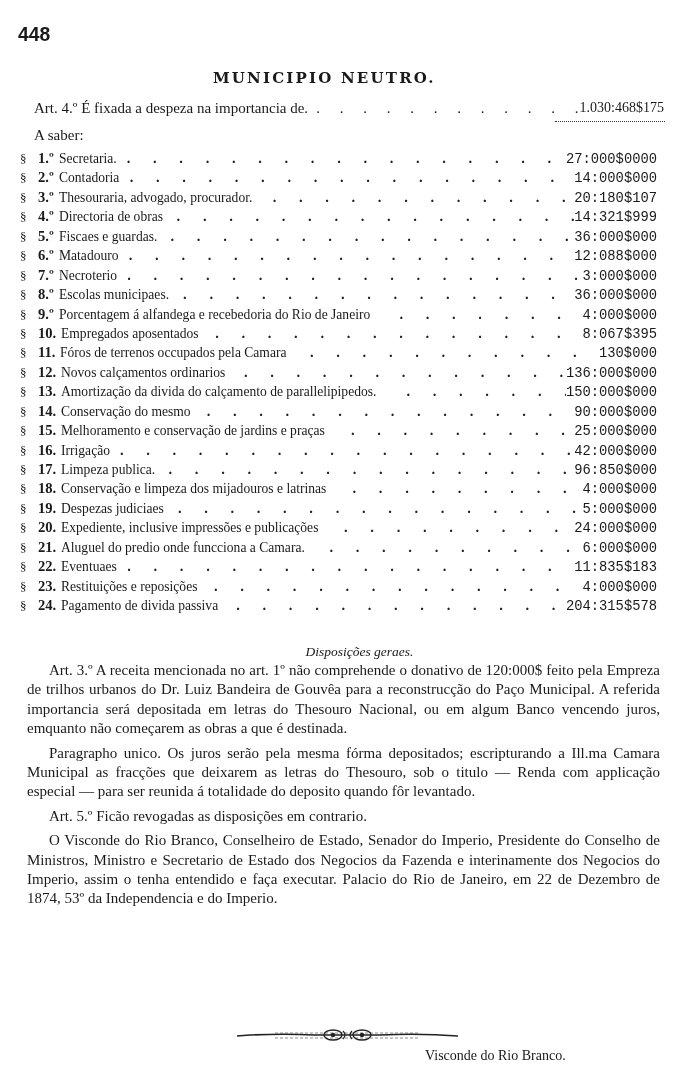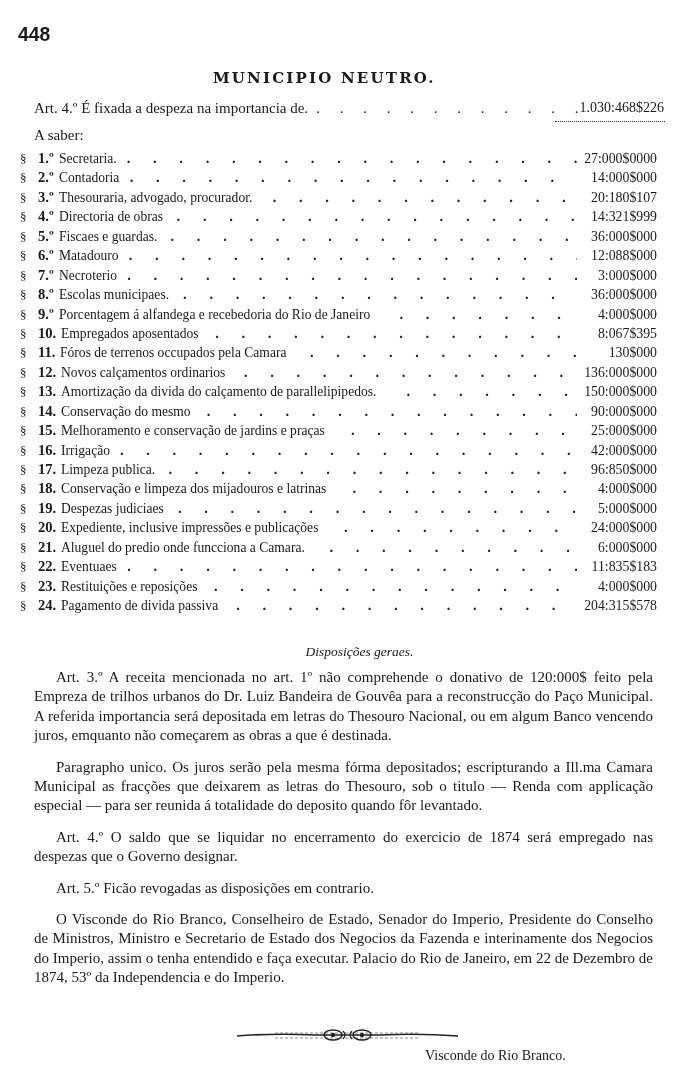--- a/index.html
+++ b/index.html
@@ -14,40 +14,40 @@
   .art2 .dots { flex:1; overflow:hidden; white-space:nowrap; letter-spacing:8px; padding-left:8px; }
   .art2 .val { white-space:nowrap; font-size:14px; }
   .rule { position:absolute; left:555px; top:121px; width:110px; border-top:1px dotted #333; }
   .asaber { position:absolute; left:34px; top:127px; font-size:15px; }
   .items { position:absolute; left:20px; top:149px; width:637px; }
   .row { display:flex; height:19.45px; line-height:19.45px; font-size:14.6px; align-items:baseline; }
   .row .sec { width:18px; flex:none; font-size:13px; }
   .row .num { flex:none; font-weight:bold; padding-right:5px; }
   .row .lab { flex:none; white-space:nowrap; transform:scaleX(0.93); transform-origin:left; }
   .row .lead { flex:1; overflow:hidden; white-space:nowrap; letter-spacing:9.5px; padding-left:6px; font-weight:bold; color:#222; }
-  .row .amt { flex:none; text-align:right; min-width:80px; white-space:nowrap; font-size:13.8px; }
+  .row .amt { flex:none; text-align:right; min-width:80px; white-space:nowrap; font-size:13.8px;font-family:Liberation Mono, monospace; }
   .para { position:absolute; left:22px; width:643px; font-size:15px; line-height:19.4px; text-align:justify; }
-  .para p { margin:12px; text-indent:22px; }
+  .para p { margin:5px; text-indent:22px; }
   .sig-line { position:absolute; left:62px; top:972px; font-size:15px; }
   .signature { position:absolute; left:425px; top:1048px; font-size:14px; }
   .ornament { position:absolute; left:235px; top:1028px; width:225px; height:14px; }
 </style>
 </head>
 <body>
 
 <div class="page">
 
   <div class="pnum">448</div>
   <div class="runhead">MUNICIPIO NEUTRO.</div>
 
 
   <div class="art2">
     <span class="lbl">Art. 4.º É fixada a despeza na importancia de.</span>
     <span class="dots">. . . . . . . . . . . .</span>
-    <span class="val">1.030:468$226</span>
+    <span class="val">1.030:468$175</span>
   </div>
   <div class="rule"></div>
 
   <div class="asaber">A saber:</div>
 
   <div class="items" id="items">
       <div class="row">
         <span class="sec">§</span>
         <span class="num">1.º</span>
         <span class="lab">Secretaria.</span>
@@ -215,21 +215,20 @@
         <span class="lead">. . . . . . . . . . . . . . . . . . . . . . . . . . . . . . . . . . . . . . . .</span>
         <span class="amt">204:315$578</span>
       </div>
     </div>
 
   <div class="subhead" style="top:644px;margin-left:13px;">Disposições geraes.</div>
 
   <div class="para" style="top:656px;">
     <p>Art. 3.º A receita mencionada no art. 1º não comprehende o donativo de 120:000$ feito pela Empreza de trilhos urbanos do Dr. Luiz Bandeira de Gouvêa para a reconstrucção do Paço Municipal. A referida importancia será depositada em letras do Thesouro Nacional, ou em algum Banco vencendo juros, emquanto não começarem as obras a que é destinada.</p>
     <p>Paragrapho unico. Os juros serão pela mesma fórma depositados; escripturando a Ill.ma Camara Municipal as fracções que deixarem as letras do Thesouro, sob o titulo — Renda com applicação especial — para ser reunida á totalidade do deposito quando fôr levantado.</p>
-    <p>Art. 4.º O saldo que se liquidar no encerramento do exercicio de 1874 será empregado nas despezas que o Governo designar.</p>
     <p>Art. 5.º Ficão revogadas as disposições em contrario.</p>
     <p>O Visconde do Rio Branco, Conselheiro de Estado, Senador do Imperio, Presidente do Conselho de Ministros, Ministro e Secretario de Estado dos Negocios da Fazenda e interinamente dos Negocios do Imperio, assim o tenha entendido e faça executar. Palacio do Rio de Janeiro, em 22 de Dezembro de 1874, 53º da Independencia e do Imperio.</p>
   </div>
 
   <div class="signature">Visconde do Rio Branco.</div>
 
   <svg class="ornament" viewBox="0 0 225 14">
     <path d="M2 8 Q40 5 80 7 L145 7 Q185 5 223 8" stroke="#222" stroke-width="1.6" fill="none"></path>
     <path d="M40 5 L185 5 M40 10 L185 10" stroke="#444" stroke-width="0.6" fill="none" stroke-dasharray="3 2"></path>
     <ellipse cx="98" cy="7" rx="9" ry="5" fill="none" stroke="#222" stroke-width="1.4"></ellipse>

